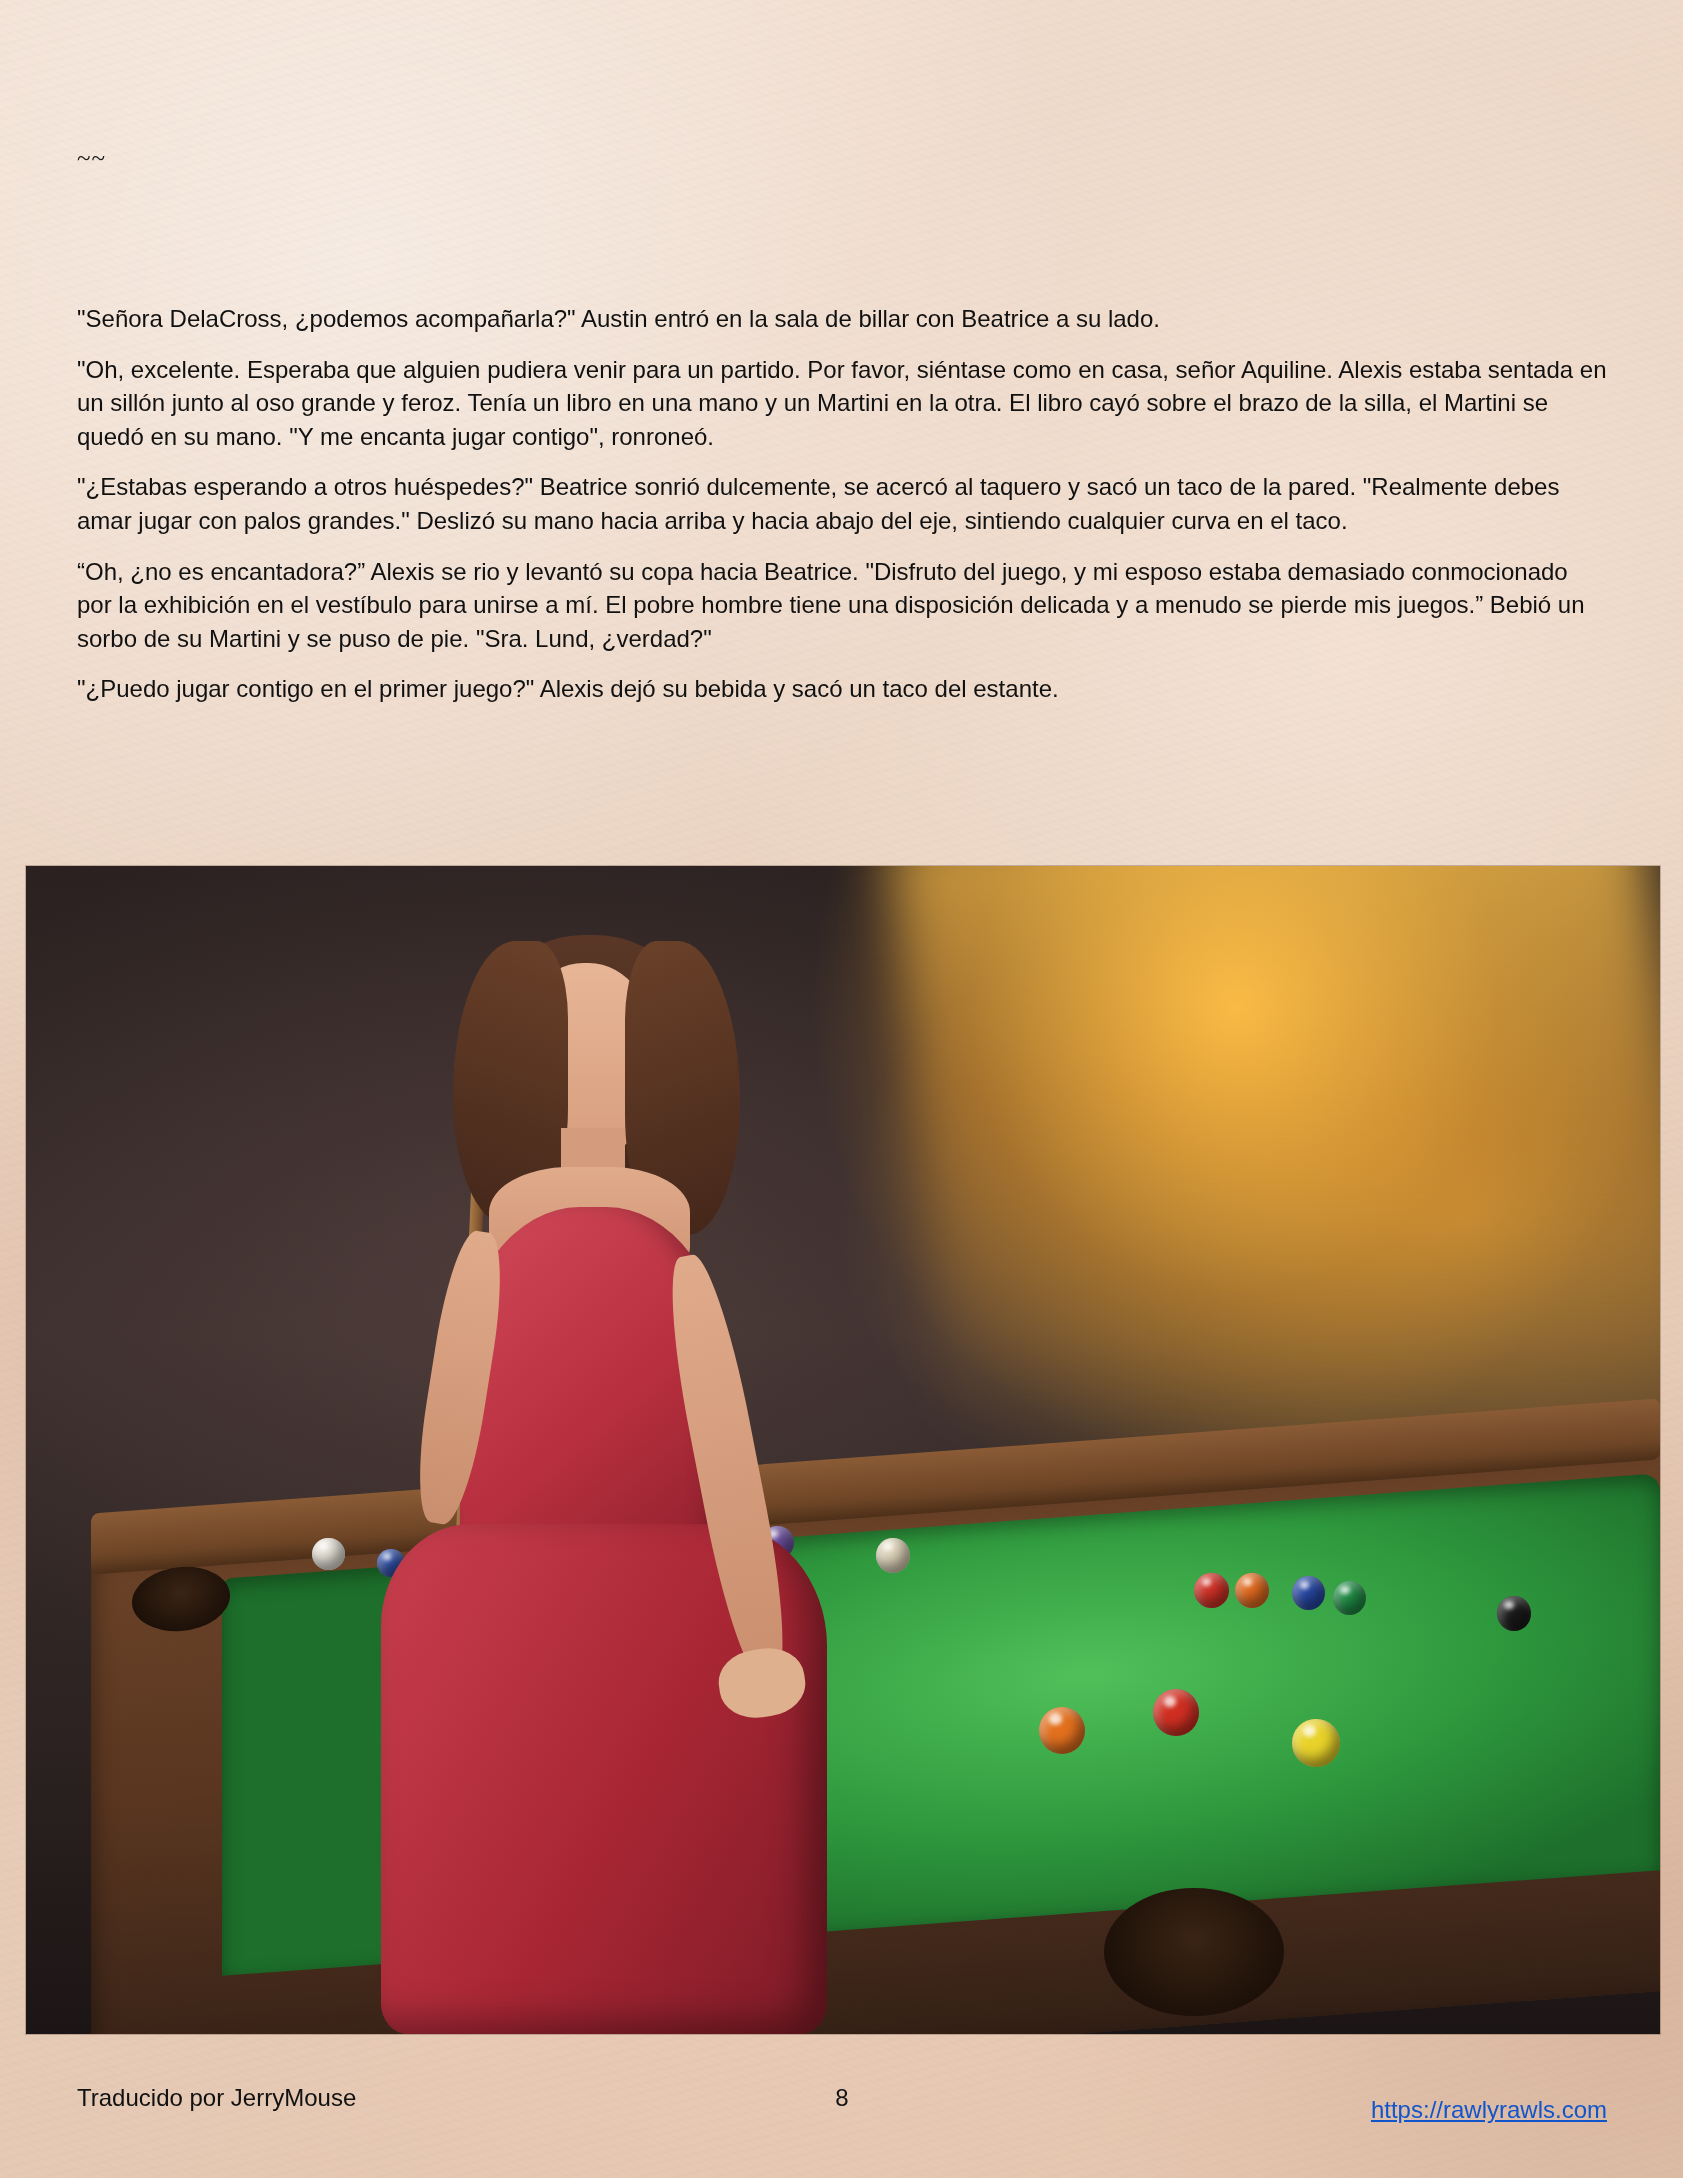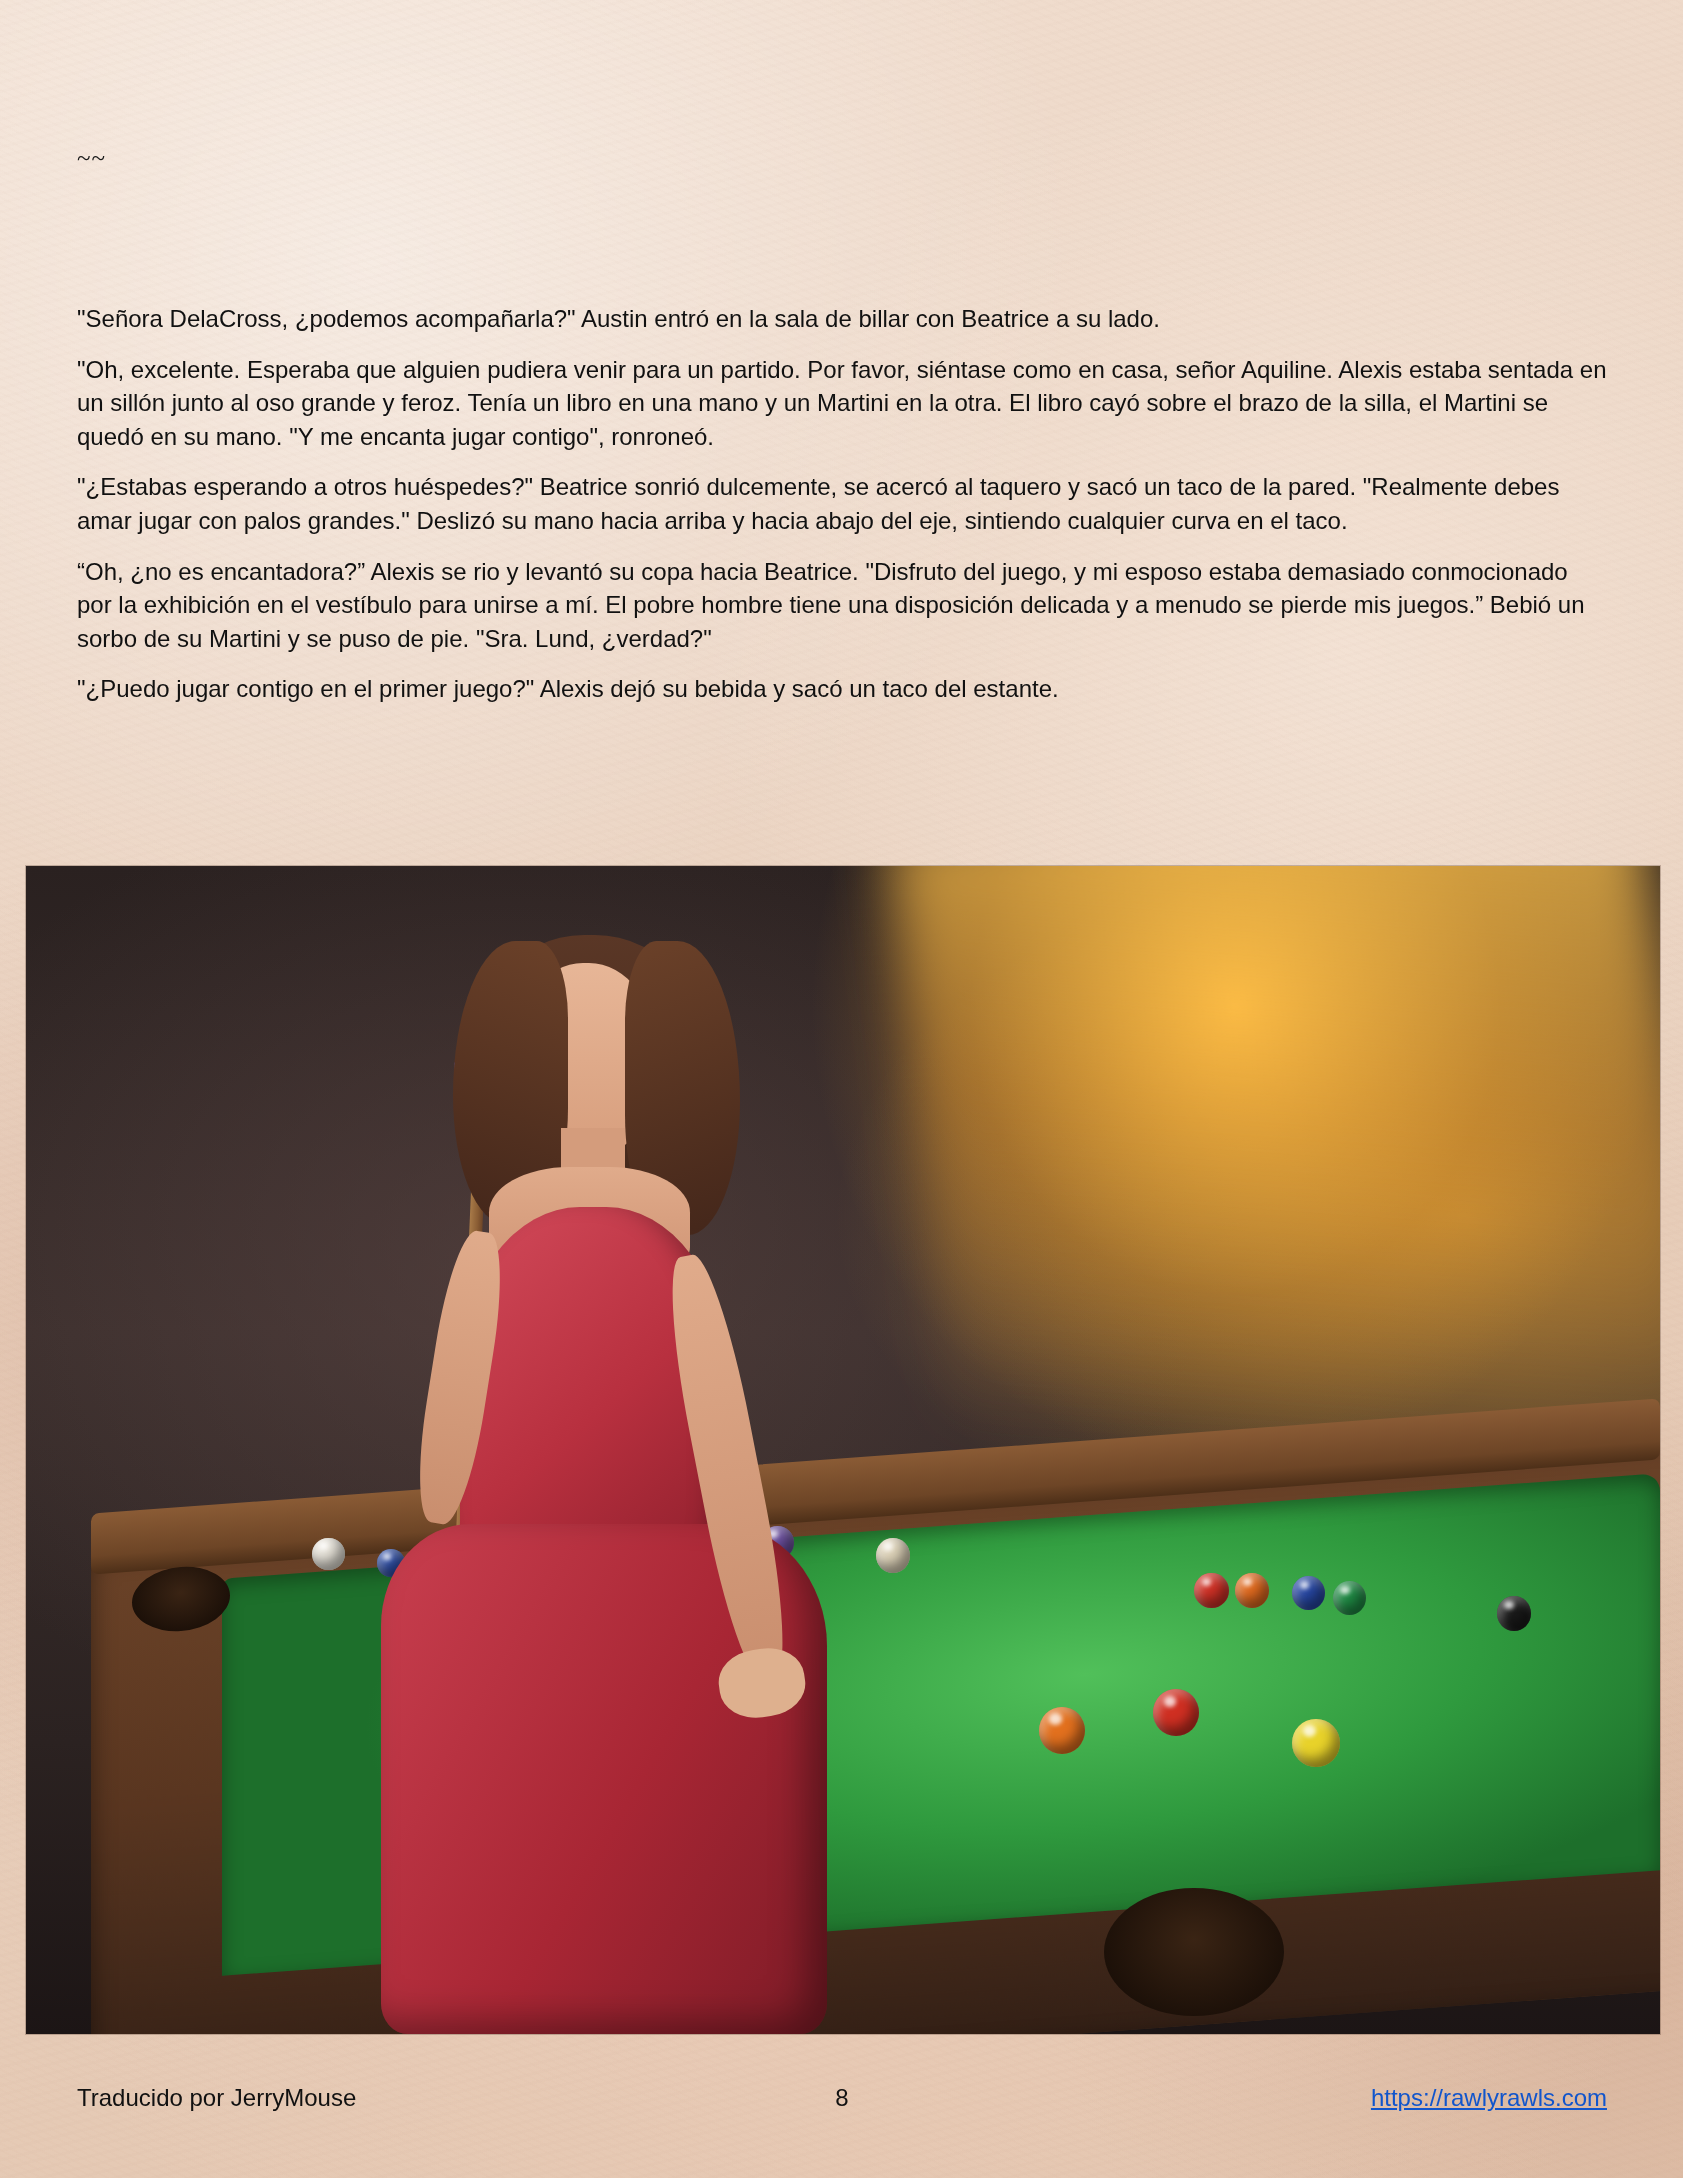--- a/index.html
+++ b/index.html
@@ -254,21 +254,21 @@
     left: 77px;
     top: 2084px;
     width: 1530px;
     height: 40px;
     font-size: 24px;
     color: #111111;
   }
   .footer .translator { position: absolute; left: 0; top: 0; }
   .footer .page-number { position: absolute; left: 50%; top: 0; transform: translateX(-50%); }
   .footer .site-link {
-    position: absolute; right: 0; top: 0;
+    position: absolute; right: 0; top: 12px;
     color: #1155cc;
     text-decoration: underline;
   }
 </style>
 </head>
 <body>
 
 <div class="page">
   <div class="grain"></div>
 

